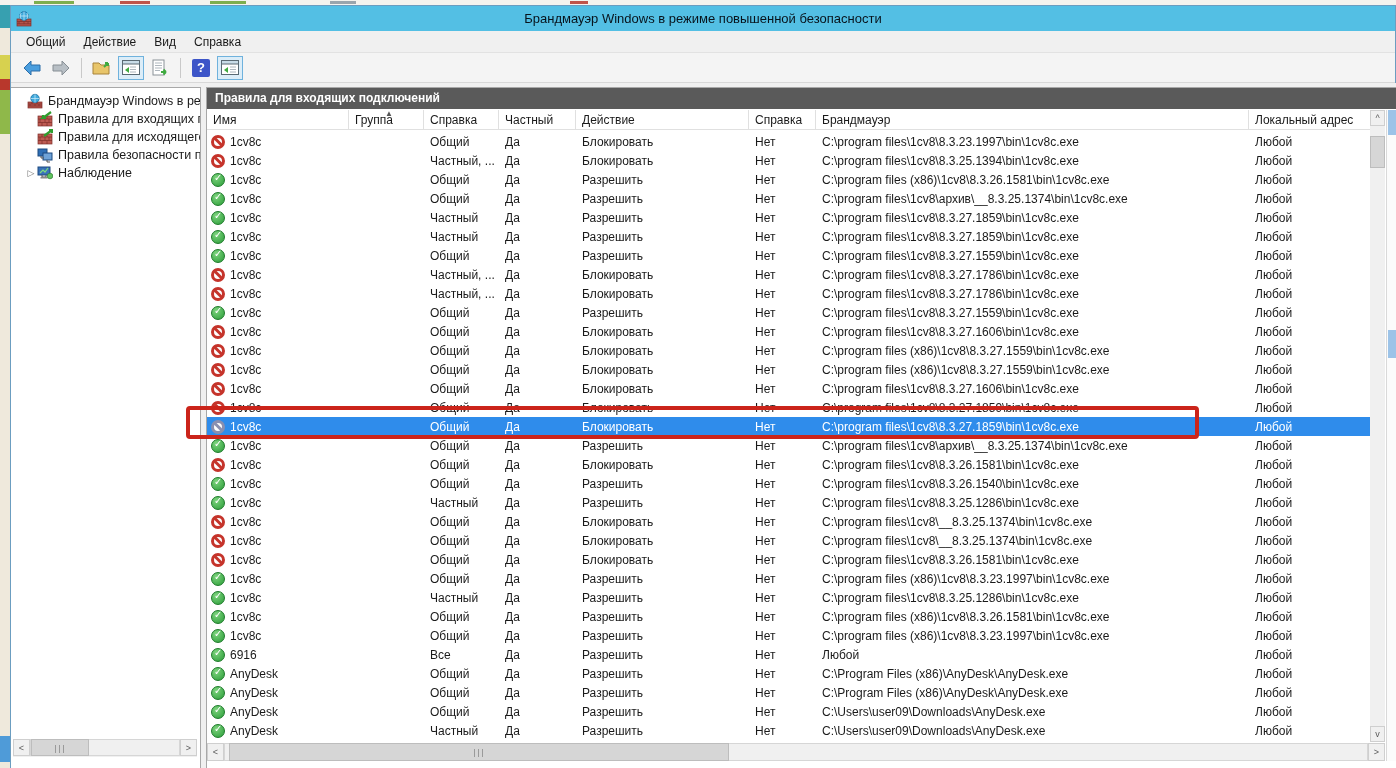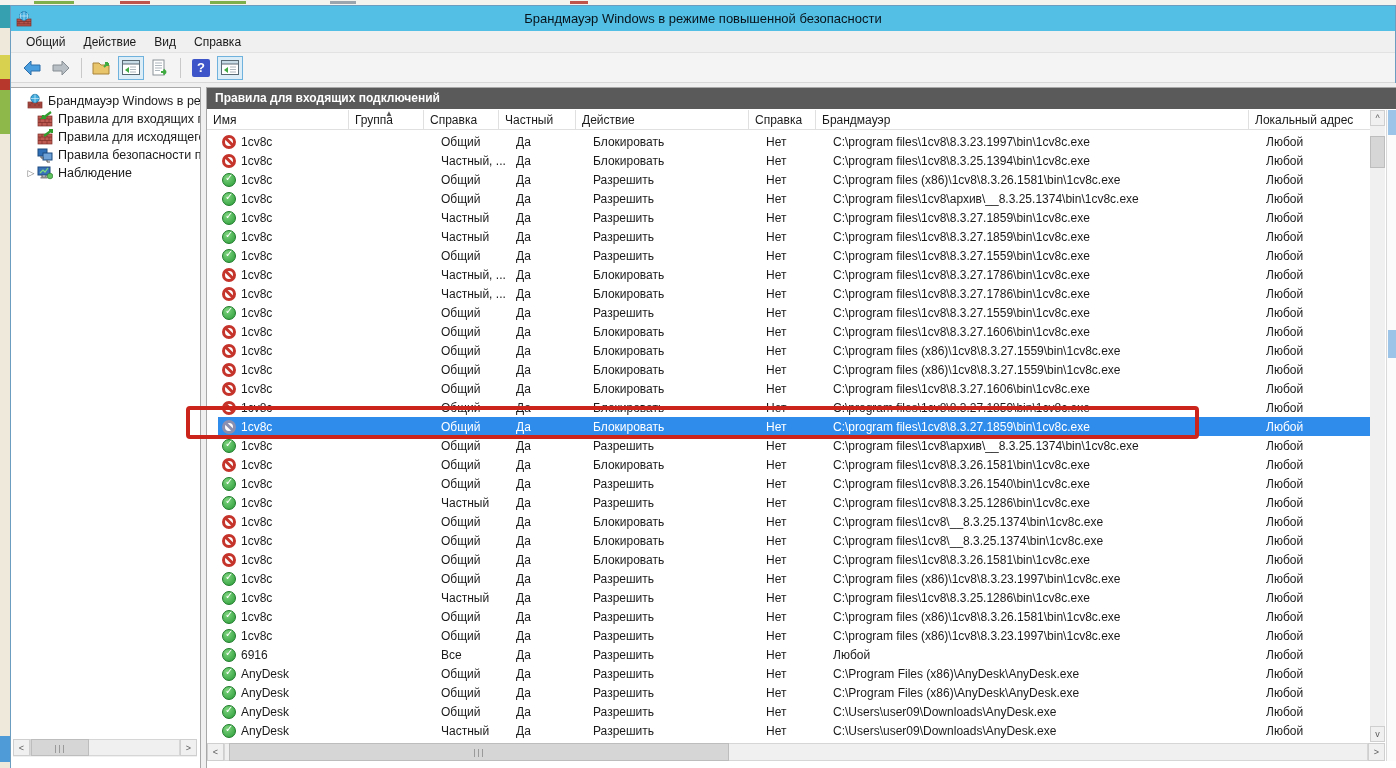--- a/index.html
+++ b/index.html
@@ -53,21 +53,21 @@
   #banner { left:0; top:0; width:100%; height:21px; background:#5a5a5a;
     color:#fff; font-weight:bold; font-size:12px; line-height:21px; padding-left:8px; }
   #header-row { left:0; top:22px; width:1163px; height:20px; background:#fff;
     border-bottom:1px solid #e0e0e0; display:flex; }
   .hcell { position:relative; border-right:1px solid #e0e0e0; font-size:12px;
     line-height:20px; padding-left:6px; color:#1a1a1a; overflow:hidden; white-space:nowrap; flex:none; }
   .sortmark { position:absolute; top:-6px; left:36px; font-size:8px; color:#555; }
   .c0{width:142px}.c1{width:75px}.c2{width:75px}.c3{width:77px}
   .c4{width:173px}.c5{width:67px}.c6{width:433px}.c7{flex:1 !important; border-right:none;}
 
-  #rows { left:11px; top:44px; width:1163px; height:608px; background:#fff; overflow:hidden; }
+  #rows { left:0; top:44px; width:1163px; height:608px; background:#fff; overflow:hidden; }
   .trow { display:flex; height:19px; align-items:center; font-size:12px; color:#1a1a1a; }
   .trow.sel { background:#2f8ceb; color:#fff; }
   .cell { padding-left:6px; white-space:nowrap; overflow:hidden; flex:none; }
   .cell.c0 { display:flex; align-items:center; padding-left:4px; gap:5px; }
   .ric { width:14px; height:14px; border-radius:50%; position:relative; flex:none; }
   .ic-allow { background:radial-gradient(circle at 35% 30%, #7ed47e, #2a9c38); border:1px solid #1c7a28; }
   .ic-allow::after { content:"✓"; position:absolute; left:2px; top:-2px;
     color:#fff; font-size:10px; font-weight:bold; }
   .ic-block { background:#fdfdfd; border:3px solid #c5342b; }
   .ic-block::after { content:""; position:absolute; left:-2px; top:2.5px;

